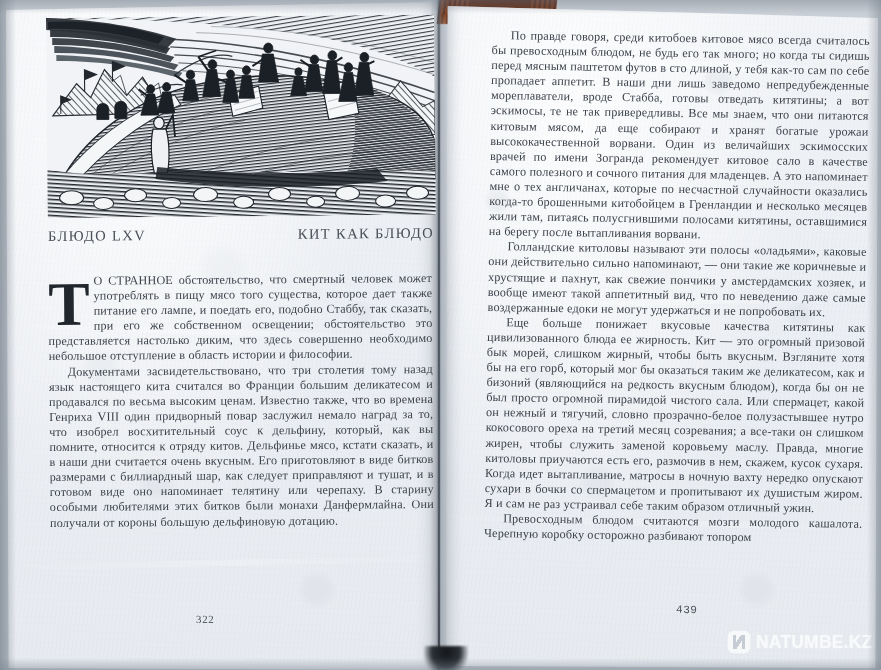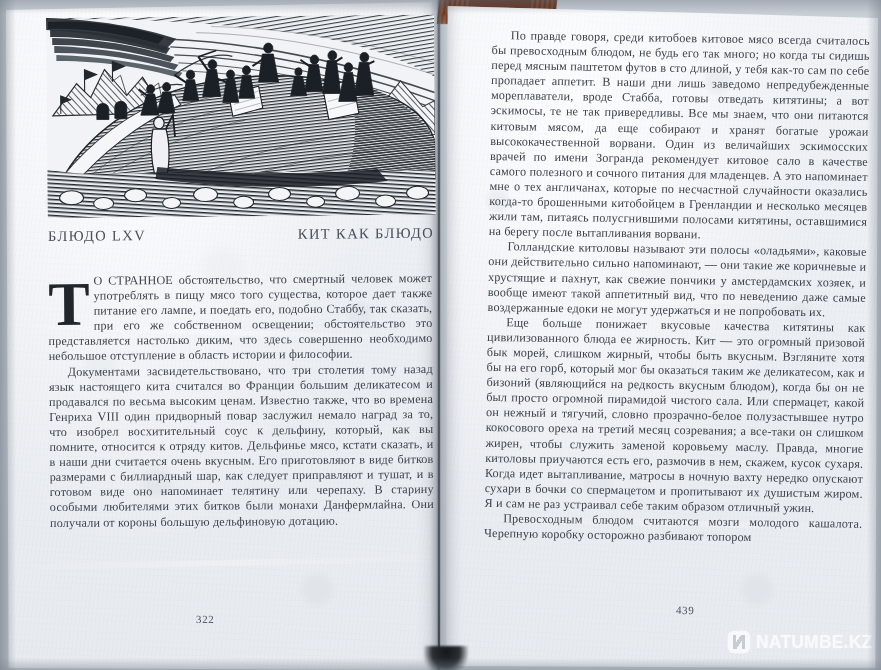--- a/index.html
+++ b/index.html
@@ -205,21 +205,21 @@
   }
 
   .folio {
     position: absolute;
     font-family: "Liberation Serif", serif;
     font-size: 11px;
     color: #4d535c;
     letter-spacing: 0.6px;
   }
   #folio-left  { left: 196px; top: 613px; transform: rotate(-0.6deg); }
-  #folio-right { left: 676px; top: 604px; transform: rotate(0.8deg); }
+  #folio-right { left: 676px; top: 604px; transform: rotate(0.8deg); font-family: Liberation Mono, monospace; }
 
   
   .illus {
     position: absolute;
     left: 46px;
     top: 18px;
     width: 388px;
     height: 200px;
     transform: rotate(-0.5deg);
     transform-origin: 0 0;

